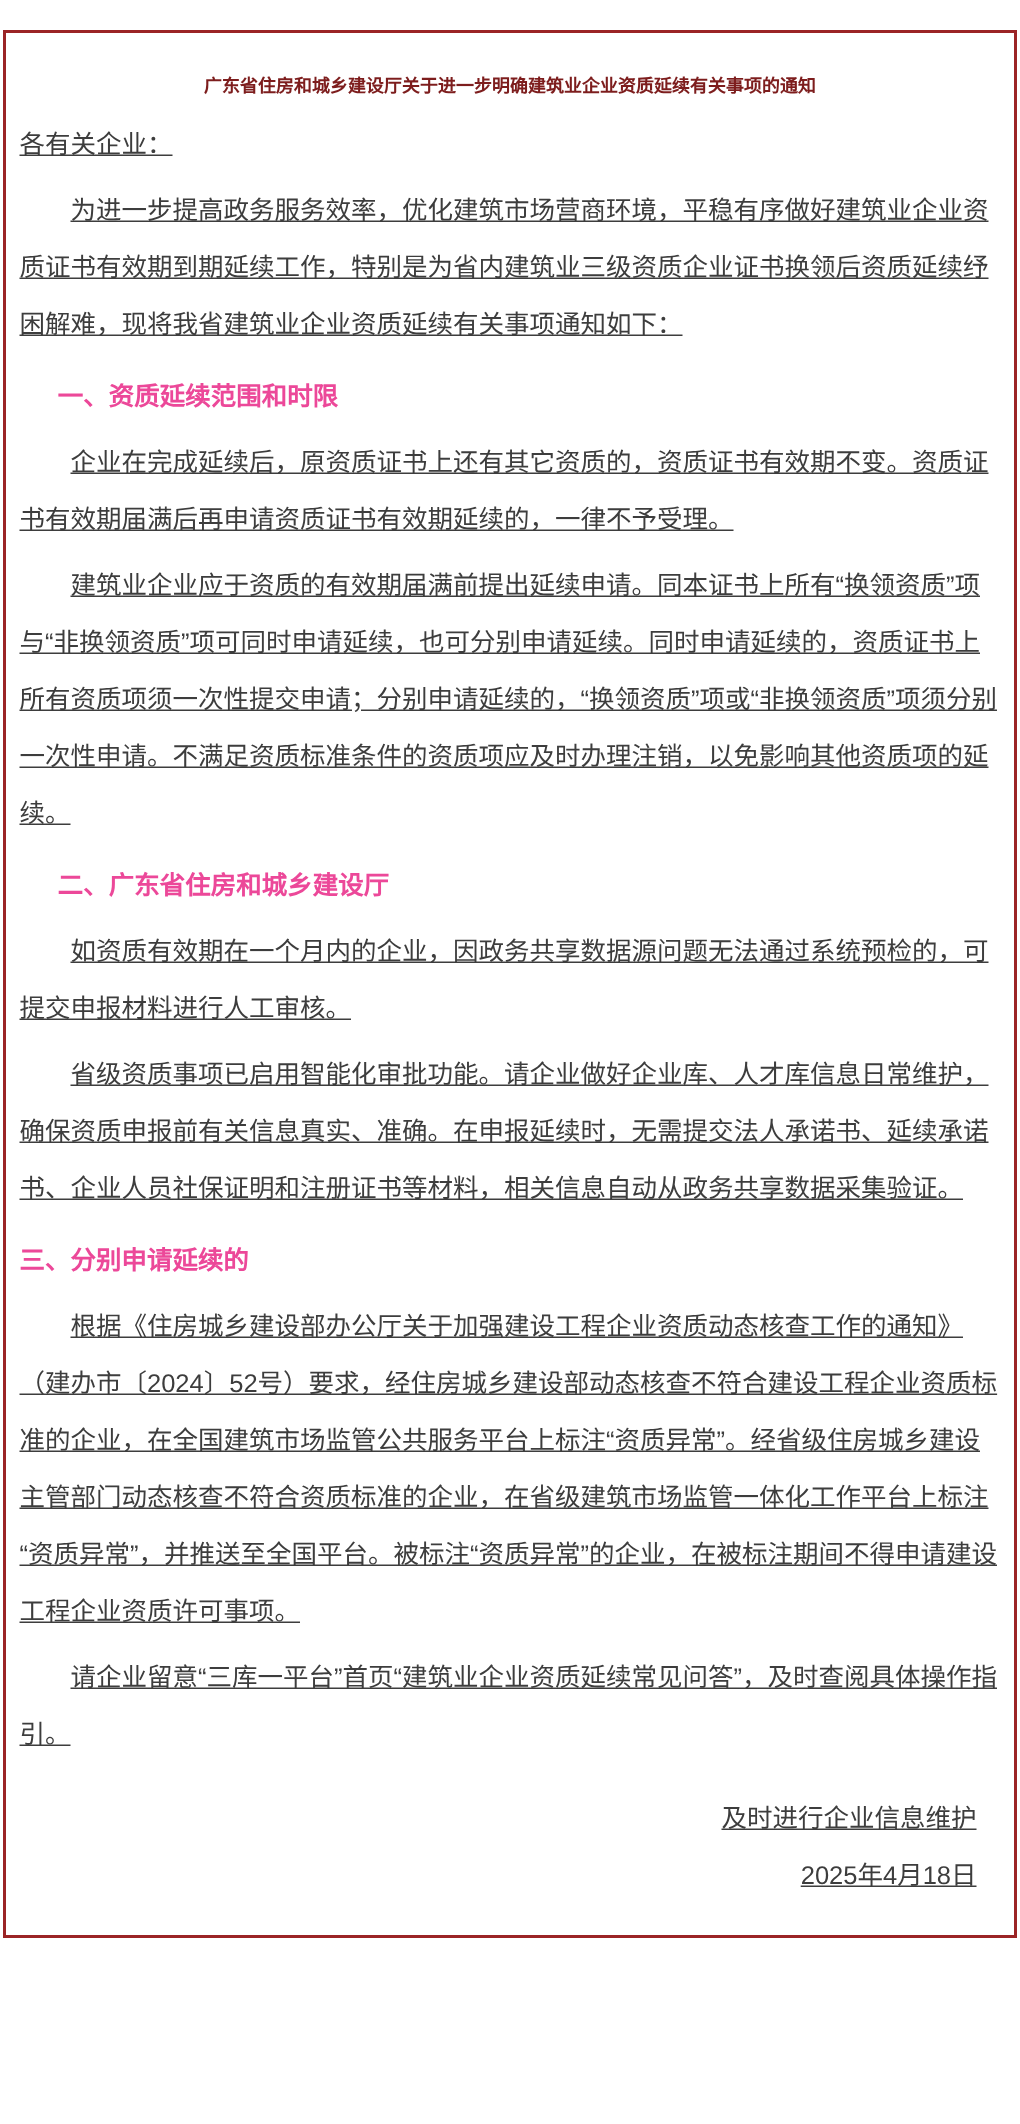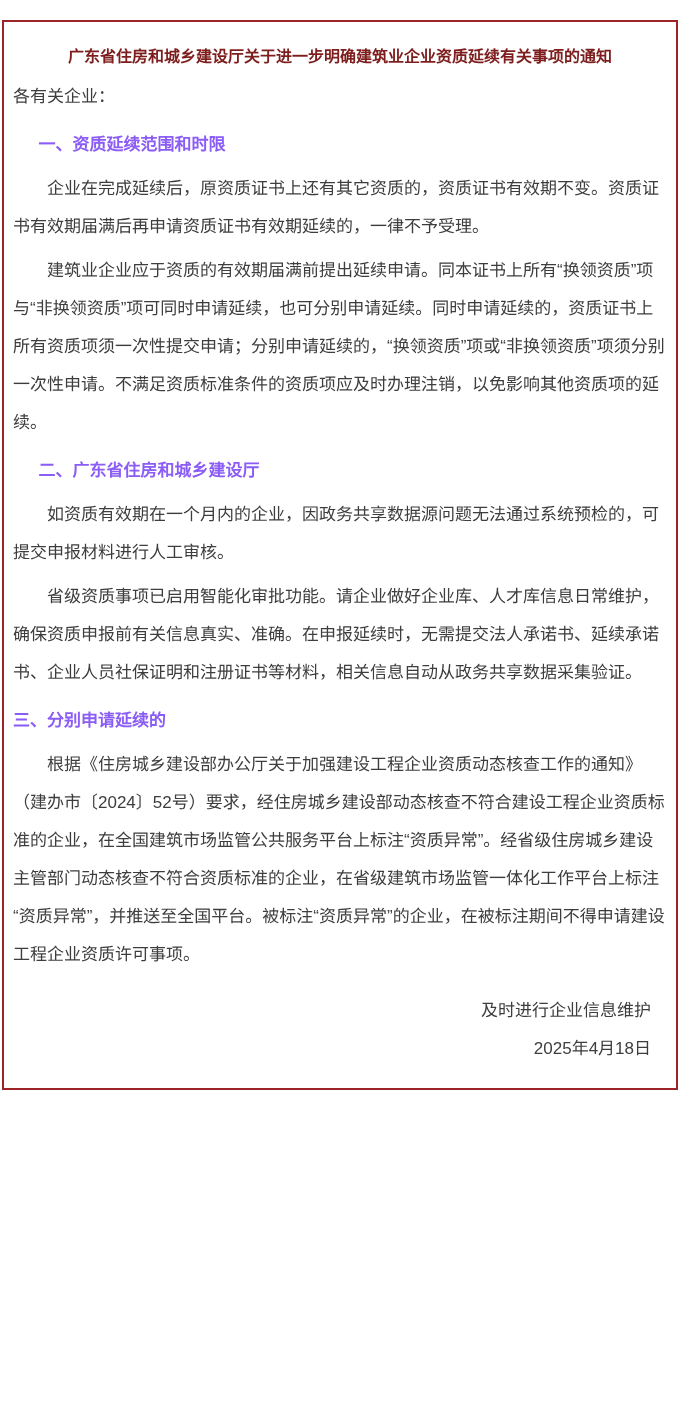--- a/index.html
+++ b/index.html
@@ -16,45 +16,46 @@
     min-height: 1416px;
     background: #ffffff;
   }
   .notice-box {
     margin: 20px 2px 0 2px;
     border: 2px solid #9B2426;
     padding: 10px 9px 20px 9px;
     background: #ffffff;
   }
   .notice-title {
-    font-size: 16px;
+    font-size: 12px;
     line-height: 30px;
     font-weight: bold;
     text-align: center;
     color: #7D1D1D;
     margin: 10px 14px 4px 14px;
   }
   .body-text {
     font-size: 17px;
     line-height: 38px;
     color: #3D3D3D;
+    text-decoration: underline;
   }
   p.para {
     margin: 6px 0;
     text-indent: 2em;
   }
   p.salutation {
     margin: 6px 0;
     text-indent: 0;
   }
   .section-heading {
     font-size: 17px;
     line-height: 38px;
     font-weight: bold;
-    color: #8b5cf6;
+    color: #ec4899;
     margin: 10px 0 0 0;
   }
   .section-heading.indented {
     text-indent: 1.5em;
   }
   .signature-block {
     margin: 18px 16px 0 0;
     text-align: right;
     line-height: 38px;
   }
@@ -63,39 +64,41 @@
 <body>
 
 <div class="page">
 
   <div class="notice-box">
 
     <div class="notice-title">广东省住房和城乡建设厅关于进一步明确建筑业企业资质延续有关事项的通知</div>
 
     <p class="body-text salutation">各有关企业：</p>
 
+    <p class="body-text para">为进一步提高政务服务效率，优化建筑市场营商环境，平稳有序做好建筑业企业资质证书有效期到期延续工作，特别是为省内建筑业三级资质企业证书换领后资质延续纾困解难，现将我省建筑业企业资质延续有关事项通知如下：</p>
 
     <div class="section-heading indented">一、资质延续范围和时限</div>
 
     <p class="body-text para">企业在完成延续后，原资质证书上还有其它资质的，资质证书有效期不变。资质证书有效期届满后再申请资质证书有效期延续的，一律不予受理。</p>
 
     <p class="body-text para">建筑业企业应于资质的有效期届满前提出延续申请。同本证书上所有“换领资质”项与“非换领资质”项可同时申请延续，也可分别申请延续。同时申请延续的，资质证书上所有资质项须一次性提交申请；分别申请延续的，“换领资质”项或“非换领资质”项须分别一次性申请。不满足资质标准条件的资质项应及时办理注销，以免影响其他资质项的延续。</p>
 
     <div class="section-heading indented">二、广东省住房和城乡建设厅</div>
 
     <p class="body-text para">如资质有效期在一个月内的企业，因政务共享数据源问题无法通过系统预检的，可提交申报材料进行人工审核。</p>
 
     <p class="body-text para">省级资质事项已启用智能化审批功能。请企业做好企业库、人才库信息日常维护，确保资质申报前有关信息真实、准确。在申报延续时，无需提交法人承诺书、延续承诺书、企业人员社保证明和注册证书等材料，相关信息自动从政务共享数据采集验证。</p>
 
     <div class="section-heading">三、分别申请延续的</div>
 
     <p class="body-text para">根据《住房城乡建设部办公厅关于加强建设工程企业资质动态核查工作的通知》（建办市〔2024〕52号）要求，经住房城乡建设部动态核查不符合建设工程企业资质标准的企业，在全国建筑市场监管公共服务平台上标注“资质异常”。经省级住房城乡建设主管部门动态核查不符合资质标准的企业，在省级建筑市场监管一体化工作平台上标注“资质异常”，并推送至全国平台。被标注“资质异常”的企业，在被标注期间不得申请建设工程企业资质许可事项。</p>
 
 
 
+    <p class="body-text para">请企业留意“三库一平台”首页“建筑业企业资质延续常见问答”，及时查阅具体操作指引。</p>
 
     <div class="body-text signature-block">
       <div>及时进行企业信息维护</div>
       <div>2025年4月18日</div>
     </div>
 
   </div>
 
 </div>
 

